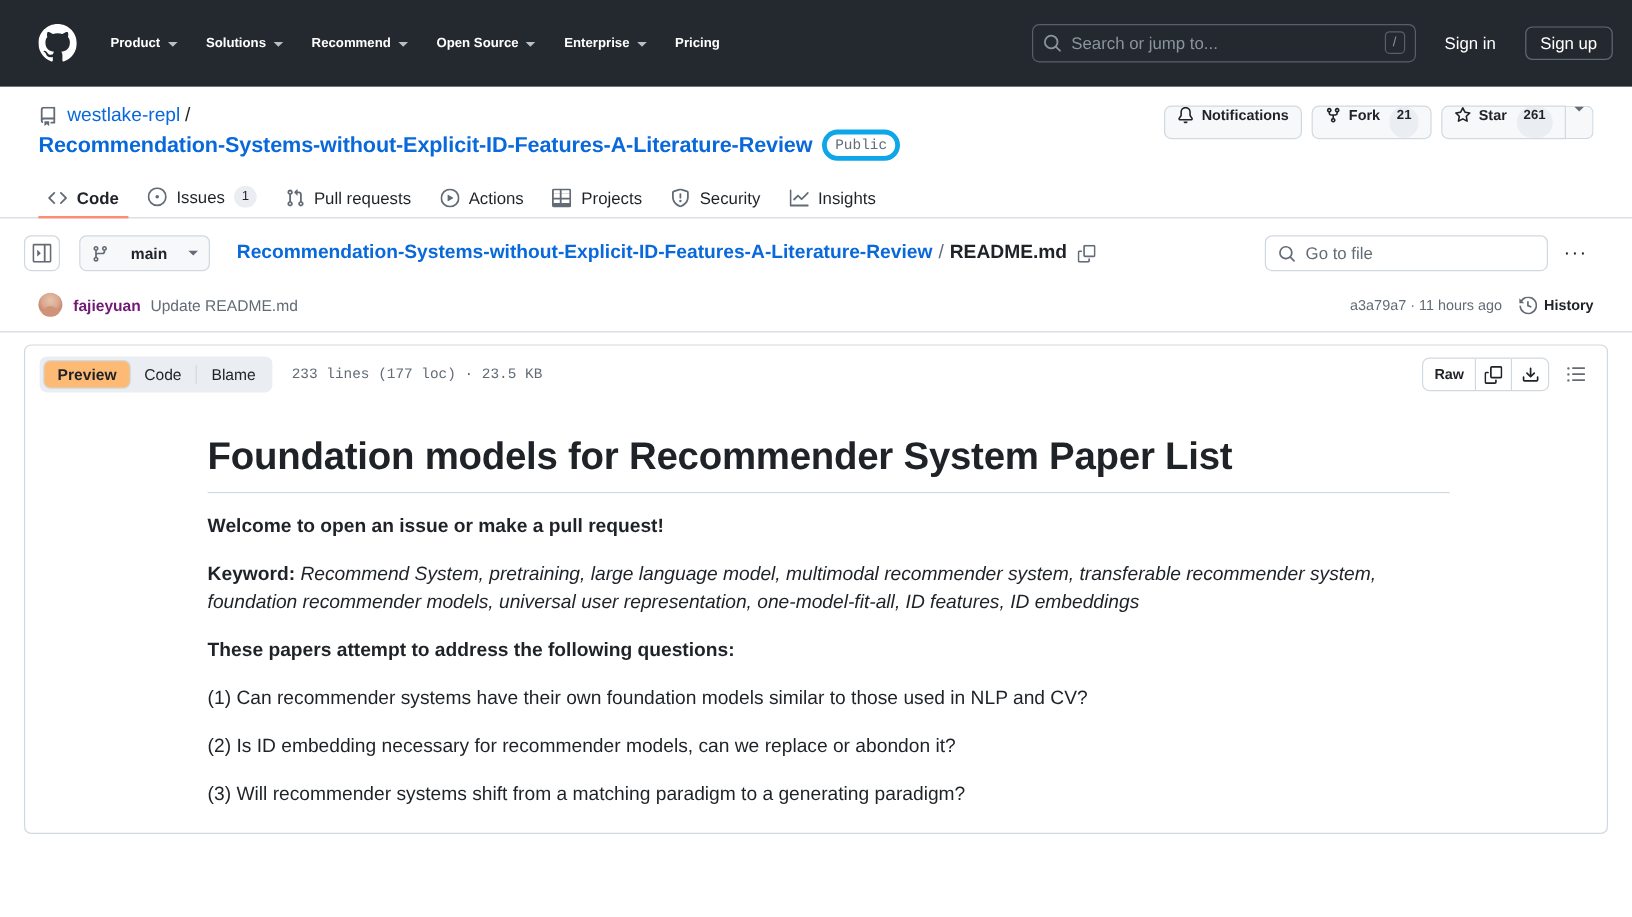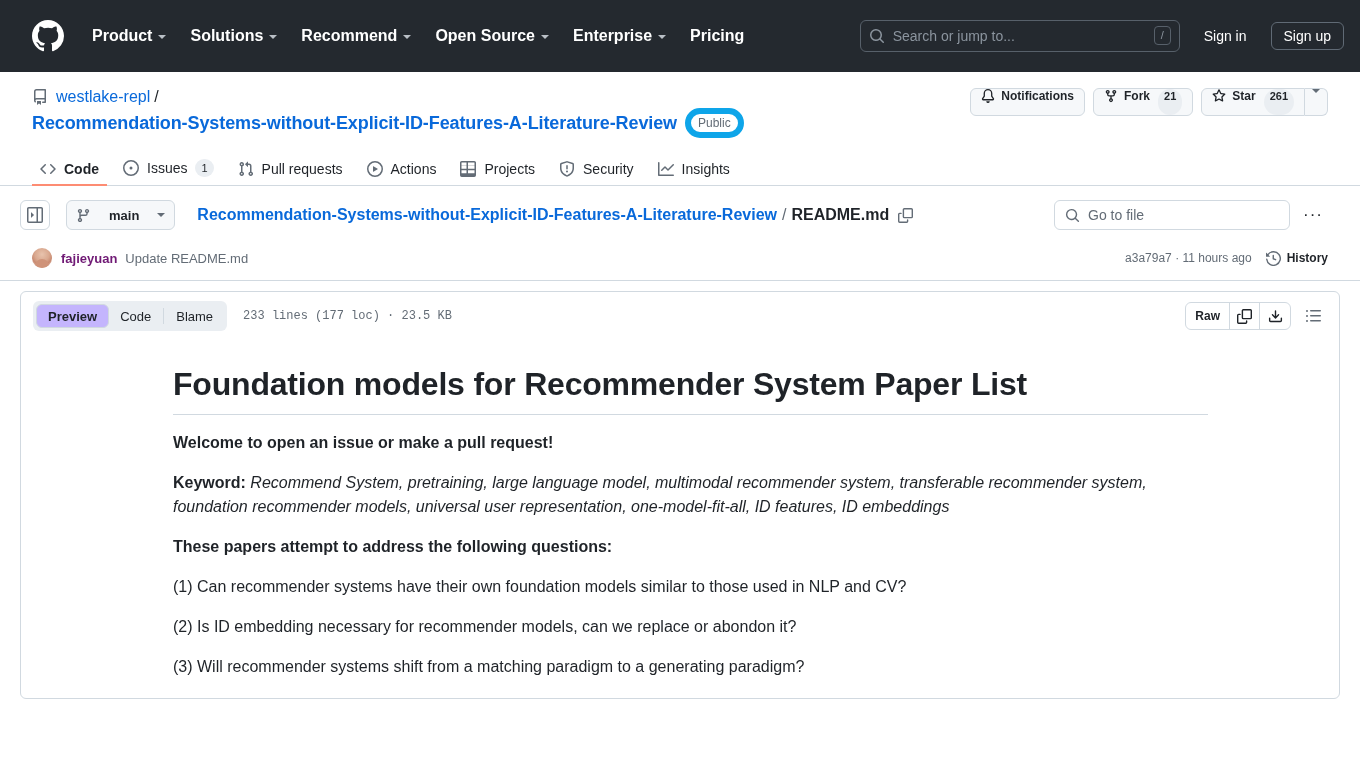--- a/index.html
+++ b/index.html
@@ -17,21 +17,21 @@
     height: 72px; width: 100%;
     background: #24292f;
     display: flex; align-items: center;
     padding: 0 16px 0 32px;
     border-bottom: 1px solid #24292f;
   }
   .gh-logo { width: 32px; height: 32px; flex: 0 0 auto; margin-right: 16px; fill: #ffffff; }
   .gh-nav { display: flex; align-items: center; gap: 0px; }
   .gh-nav-item {
     display: flex; align-items: center; gap: 4px;
-    color: #ffffff; font-size: 16px; font-weight: 600;
+    color: #ffffff; font-size: 11px; font-weight: 600;
     padding: 8px 12px; cursor: pointer; white-space: nowrap;
   }
   .caret-dn {
     width: 0; height: 0; border-left: 4px solid transparent;
     border-right: 4px solid transparent; border-top: 4px solid #b9bfc6;
     margin-left: 2px; margin-top: 2px;
   }
   .gh-header-right { margin-left: auto; display: flex; align-items: center; gap: 16px; }
   .gh-search {
     width: 320px; height: 32px;
@@ -55,22 +55,22 @@
 
   
   .repo-head { padding: 16px 32px 0 32px; position: relative; }
   .repo-title-row { display: flex; align-items: center; }
   .repo-icon { width: 16px; height: 16px; fill: #636c76; margin-right: 8px; flex: 0 0 auto; }
   .repo-owner { color: #0969da; font-size: 16px; font-weight: 400; }
   .repo-slash { color: #1f2328; font-size: 16px; margin: 0 4px; }
   .repo-name-row { display: flex; align-items: center; margin-top: 2px; }
   .repo-name { color: #0969da; font-size: 18px; font-weight: 600; letter-spacing: -0.1px; }
   .repo-badge {
-    margin-left: 8px; border: 6px solid #0ea5e9; border-radius: 2em;
-    color: #636c76; font-size: 12px; line-height: 18px; padding: 0 7px;
+    margin-left: 8px; border: 4px solid #0ea5e9; border-radius: 2em;
+    color: #636c76; font-size: 12px; line-height: 18px; padding: 0 7px; font-family: Liberation Mono, monospace;
   }
 
   .repo-actions { position: absolute; right: 32px; top: 16px; display: flex; align-items: center; gap: 8px; }
   .btn {
     display: inline-flex; gap: 6px;
     border: 1px solid #d1d9e0; border-radius: 6px;
     background: #f6f8fa; color: #1f2328;
     font-size: 12px; font-weight: 600; height: 28px; padding: 0 10px;
     cursor: pointer; white-space: nowrap;
   }
@@ -174,21 +174,21 @@
   }
   .seg {
     display: inline-flex; align-items: center; background: #eaeef2;
     border-radius: 6px; padding: 3px; height: 30px;
   }
   .seg-item {
     display: inline-flex; align-items: center; height: 24px;
     padding: 0 11px; font-size: 13px; color: #1f2328;
     border-radius: 6px; cursor: pointer; white-space: nowrap;
   }
-  .seg-item.active { background: #c4b5fd; font-weight: 600; border: 1px solid #d1d9e0; }
+  .seg-item.active { background: #fdba74; font-weight: 600; border: 1px solid #d1d9e0; }
   .seg-divider { width: 1px; height: 16px; background: #d1d9e0; margin: 0 1px; align-self: center; }
   .file-meta {
     margin-left: 16px; font-family: "Liberation Mono", monospace;
     font-size: 12px; color: #636c76; white-space: nowrap;
   }
   .file-toolbar-right { margin-left: auto; display: flex; align-items: center; gap: 8px; }
   .raw-group { display: inline-flex; align-items: center; border: 1px solid #d1d9e0; border-radius: 6px; height: 28px; overflow: hidden; }
   .raw-btn {
     display: inline-flex; align-items: center; height: 100%; padding: 0 9px;
     font-size: 12px; font-weight: 600; color: #1f2328; cursor: pointer;

